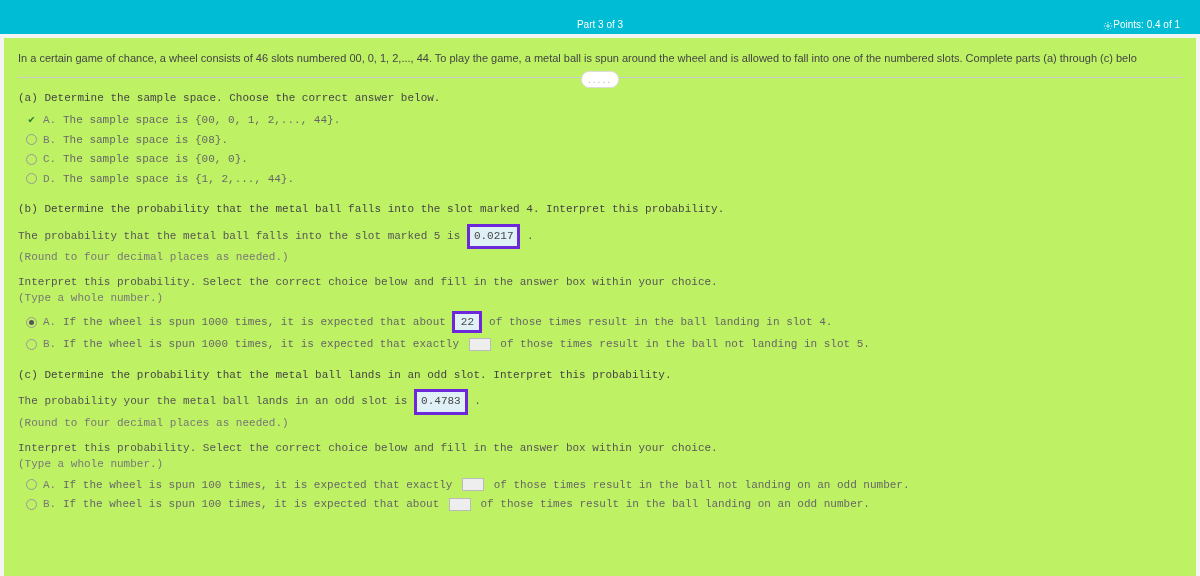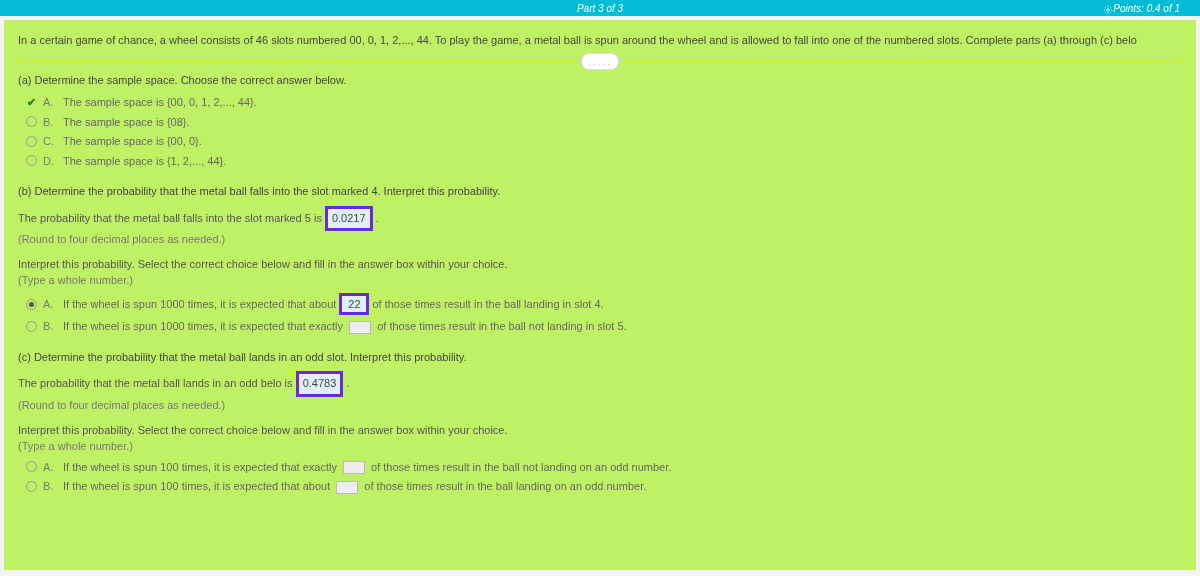--- a/index.html
+++ b/index.html
@@ -12,24 +12,23 @@
     height: 576px;
     overflow: hidden;
     line-height: 1.5;
   }
   .header {
     height: 16px;
     background: #00bcd4;
     display: flex;
     justify-content: space-between;
     align-items: flex-start;
-    padding: 1px 20px;
+    padding: 17px 20px;
     color: #fff;
     font-size: 10px;
-    font-style: italic;
   }
   .header .spacer { flex: 1; }
   .header .center { flex: 0 0 auto; }
   .header .right { flex: 1; text-align: right; display:flex; justify-content:flex-end; align-items:center;}
   .gear {
     width:10px; height:10px; display:inline-block;
   }
   .content {
     padding: 12px 14px;
     background: #bef264;
@@ -53,21 +52,21 @@
     left: 50%;
     transform: translateX(-50%);
     background: #fff;
     color: #bbb;
     padding: 0 6px;
     font-size: 10px;
     letter-spacing: 2px;
     border:1px solid #ddd;
     border-radius:8px;
   }
-  .section { margin-top: 12px; margin-bottom: 14px; }
+  .section { margin-top: 12px; margin-bottom: 14px; font-family: Liberation Mono, monospace; }
   .section-label { color: #444; margin-bottom: 6px; }
   .options { margin-left: 8px; }
   .option-row {
     display: flex;
     align-items: center;
     gap: 6px;
     margin: 3px 0;
     color: #666;
   }
   .radio {
@@ -196,21 +195,21 @@
           <span> of those times result in the ball not landing in slot 5.</span>
         </span>
       </div>
     </div>
   </div>
 
   <div class="section part-c">
     <div class="section-label">(c) Determine the probability that the metal ball lands in an odd slot. Interpret this probability.</div>
 
     <div class="flow">
-      <span>The probability that the metal ball lands in an odd belo is </span>
+      <span>The probability your the metal ball lands in an odd slot is </span>
       <span class="answer-box">0.4783</span>
       <span> .</span>
     </div>
     <div class="hint">(Round to four decimal places as needed.)</div>
 
     <div style="margin-top:8px;">Interpret this probability. Select the correct choice below and fill in the answer box within your choice.</div>
     <div class="hint">(Type a whole number.)</div>
 
     <div class="options" style="margin-top:4px;">
       <div class="option-row">

